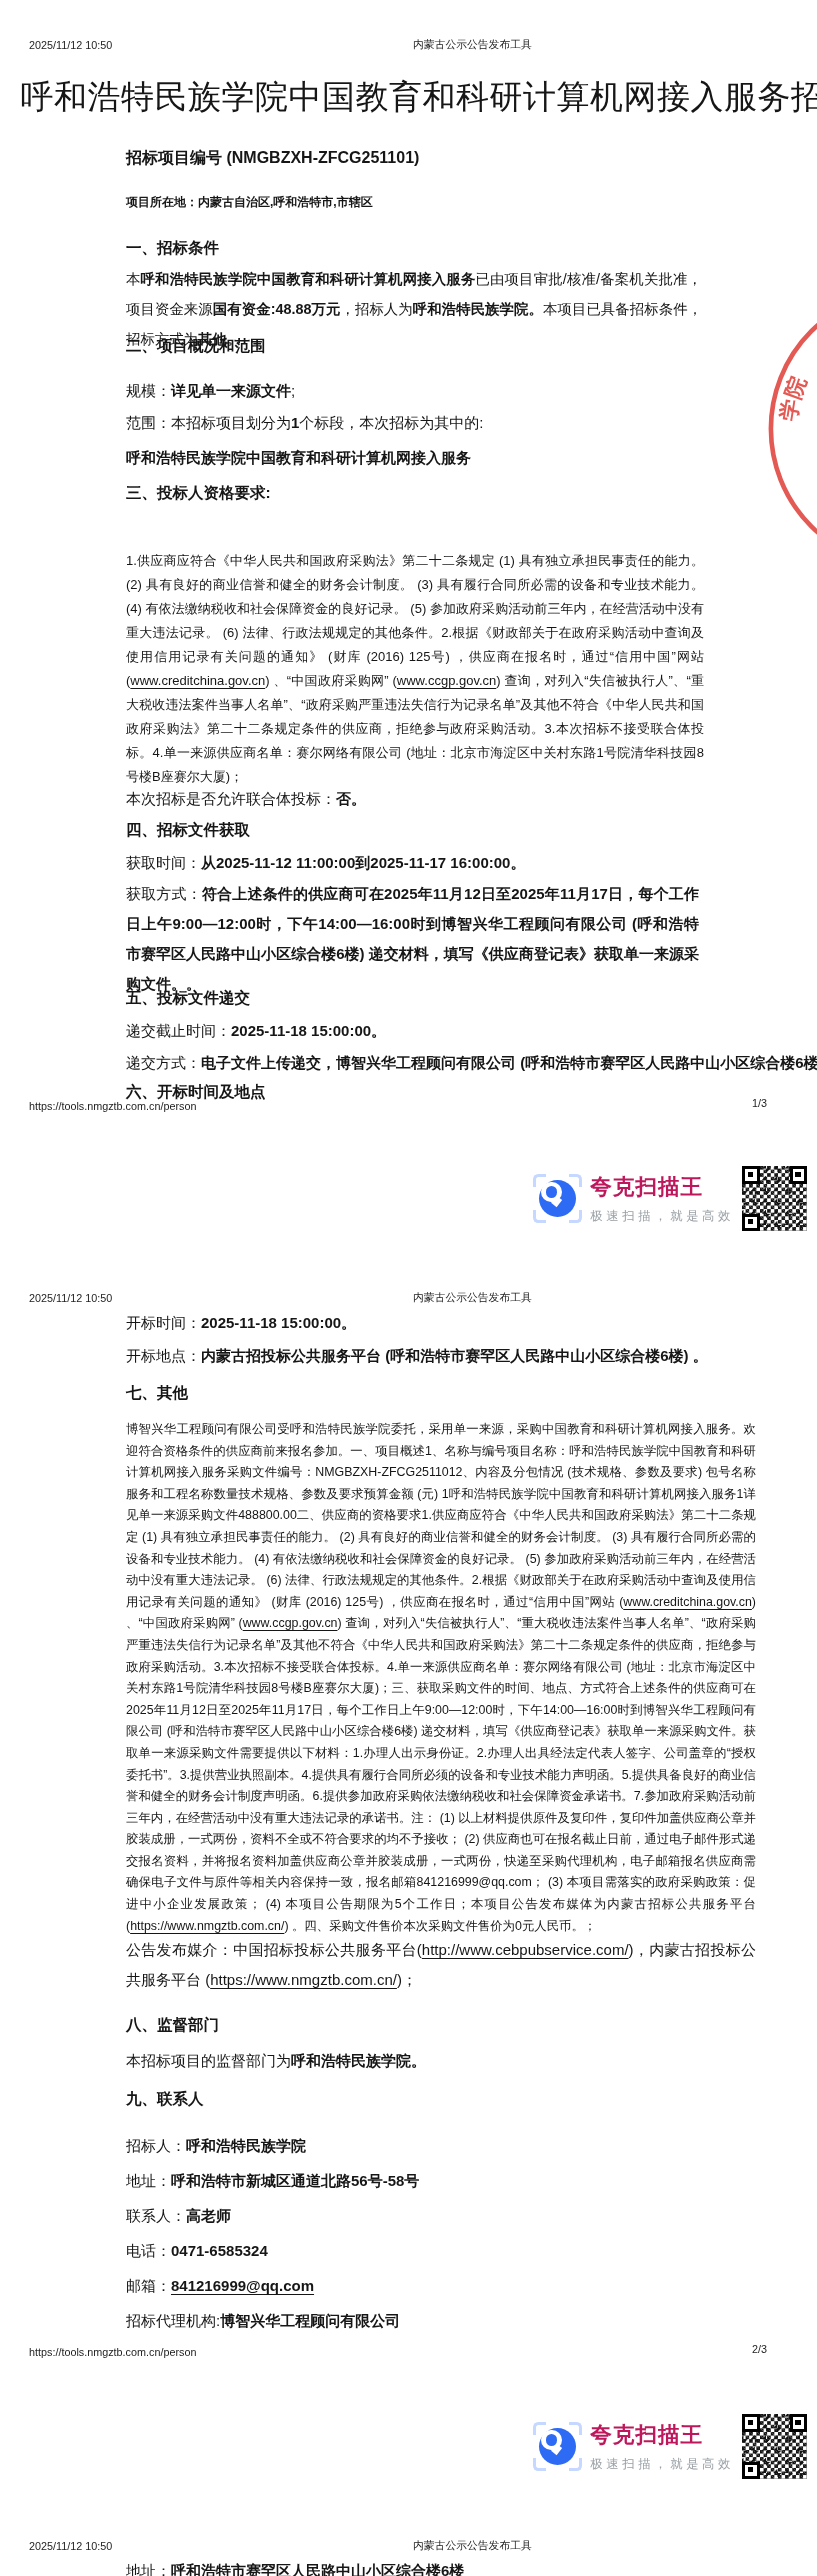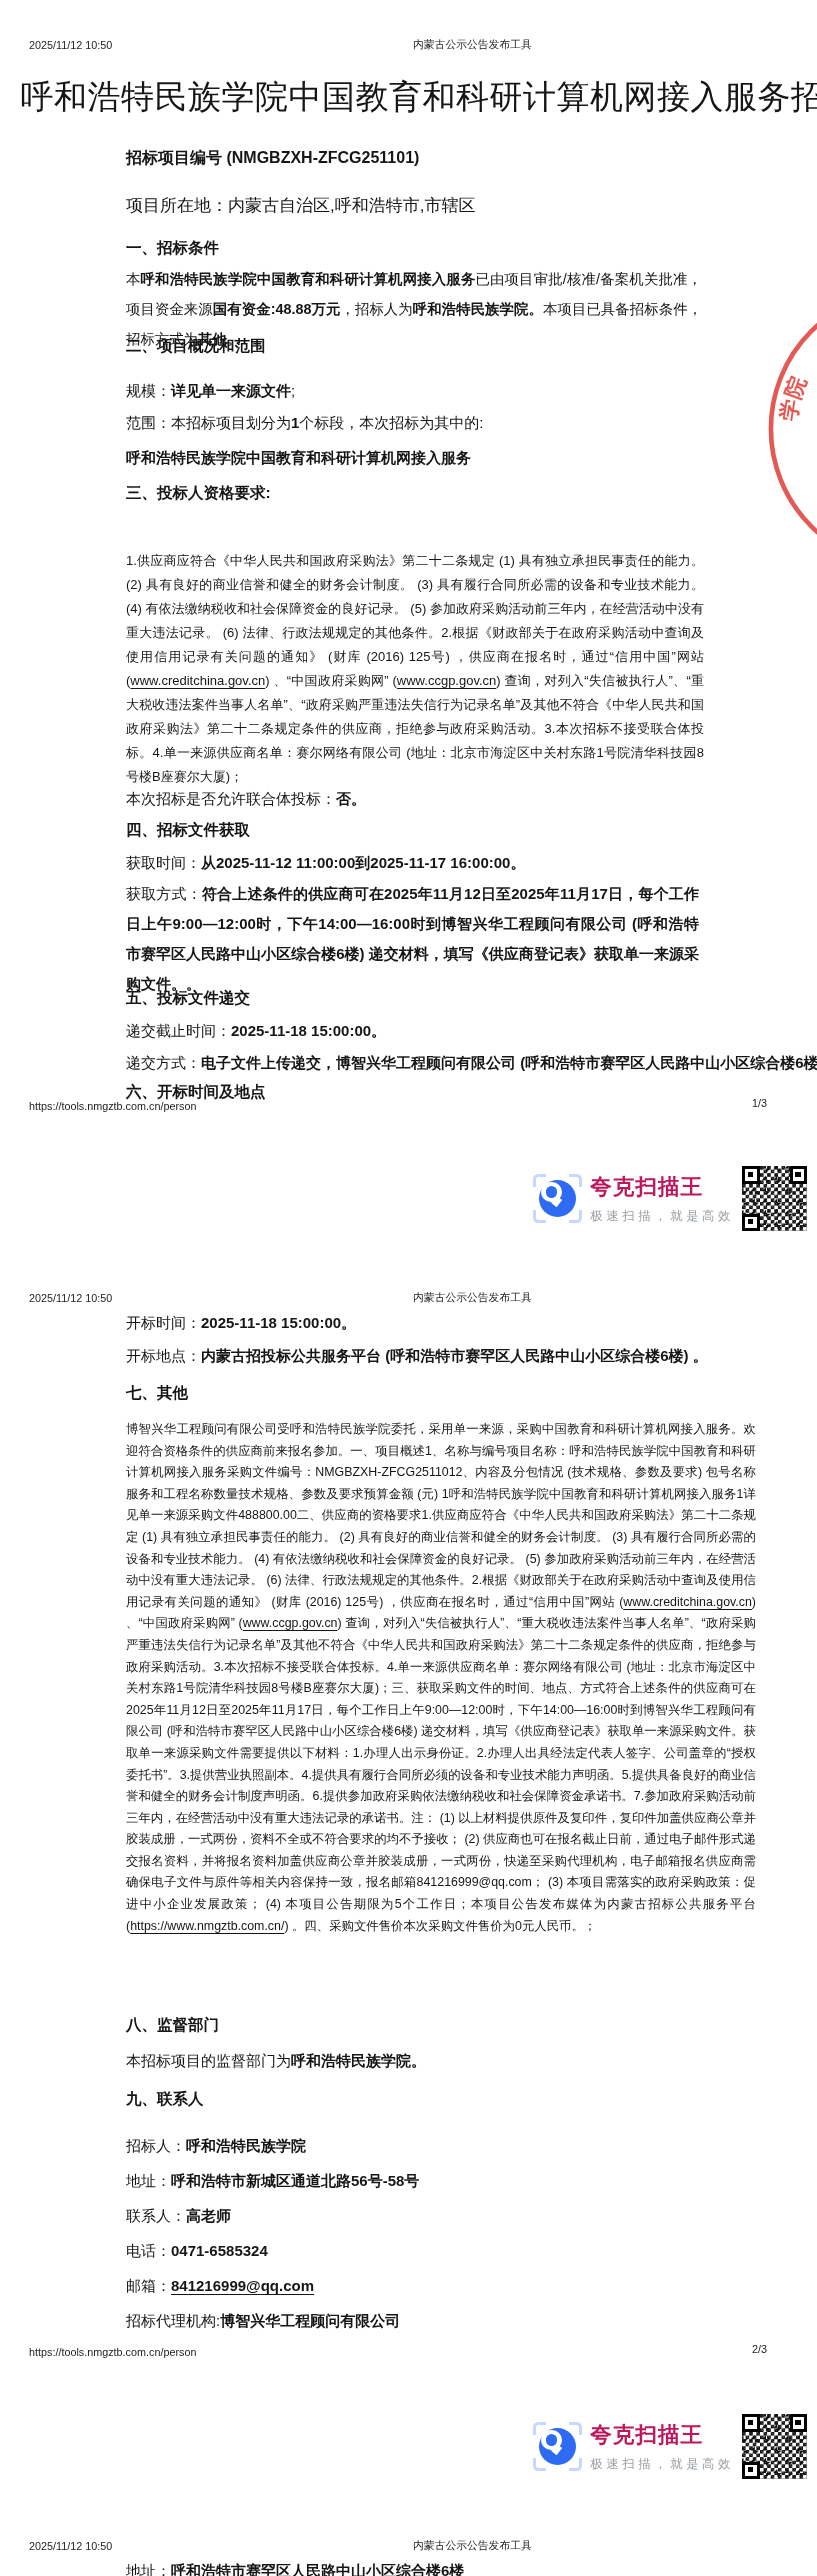--- a/index.html
+++ b/index.html
@@ -3,21 +3,21 @@
 <meta charset="utf-8">
 <style>
   html,body{margin:0;padding:0;background:#ffffff;}
   .canvas{position:relative;width:817px;height:3737px;background:#fff;overflow:hidden;
           font-family:"Liberation Sans",sans-serif;color:#161616;}
   .page{position:absolute;left:0;width:817px;background:#fff;}
   .abs{position:absolute;}
   .meta{font-size:10.8px;color:#1d1d1d;white-space:nowrap;}
   .title{font-size:33px;font-weight:400;letter-spacing:0.5px;text-align:right;white-space:nowrap;}
   .b31{font-size:16px;font-weight:800;white-space:nowrap;}
-  .b30{font-size:17px;font-weight:400;white-space:nowrap;}
+  .b30{font-size:12px;font-weight:700;white-space:nowrap;}
   .h2{font-size:15.5px;font-weight:800;white-space:nowrap;}
   .line{font-size:15px;line-height:21.6px;white-space:nowrap;}
   .para{font-size:14.4px;line-height:30px;text-align:justify;}
   .para-sm{font-size:13px;line-height:24px;text-align:justify;}
   .para-xs{font-size:12.4px;line-height:21.6px;text-align:justify;}
   .sb{font-weight:800;text-align:center;}
   .su{text-decoration:underline;text-underline-offset:2.6px;}
   .footer{font-size:10.8px;color:#1d1d1d;white-space:nowrap;}
   
   .scan-badge{position:absolute;width:227px;height:71px;display:flex;align-items:center;gap:8.2px;}
@@ -117,20 +117,21 @@
   <div class="page" style="top:1267px;height:1247px;">
     <div class="abs meta" style="left:29px;top:25px">2025/11/12 10:50</div>
     <div class="abs meta" style="left:413px;top:24px">内蒙古公示公告发布工具</div>
 
     <div class="abs line" style="left:126px;top:45px"><span class="">开标时间：</span><span class="sb ">2025-11-18 15:00:00。</span></div>
     <div class="abs line" style="left:126px;top:78px"><span class="">开标地点：</span><span class="sb ">内蒙古招投标公共服务平台 (呼和浩特市赛罕区人民路中山小区综合楼6楼) 。</span></div>
 
     <div class="abs h2" style="left:126px;top:116px">七、其他</div>
     <div class="abs para-xs" style="left:126px;top:152px;width:630px"><span class="">博智兴华工程顾问有限公司受呼和浩特民族学院委托，采用单一来源，采购中国教育和科研计算机网接入服务。欢迎符合资格条件的供应商前来报名参加。一、项目概述1、名称与编号项目名称：呼和浩特民族学院中国教育和科研计算机网接入服务采购文件编号：NMGBZXH-ZFCG2511012、内容及分包情况 (技术规格、参数及要求) 包号名称服务和工程名称数量技术规格、参数及要求预算金额 (元) 1呼和浩特民族学院中国教育和科研计算机网接入服务1详见单一来源采购文件488800.00二、供应商的资格要求1.供应商应符合《中华人民共和国政府采购法》第二十二条规定 (1) 具有独立承担民事责任的能力。 (2) 具有良好的商业信誉和健全的财务会计制度。 (3) 具有履行合同所必需的设备和专业技术能力。 (4) 有依法缴纳税收和社会保障资金的良好记录。 (5) 参加政府采购活动前三年内，在经营活动中没有重大违法记录。 (6) 法律、行政法规规定的其他条件。2.根据《财政部关于在政府采购活动中查询及使用信用记录有关问题的通知》 (财库 (2016) 125号) ，供应商在报名时，通过“信用中国”网站 (</span><span class="su">www.creditchina.gov.cn</span><span class="">) 、“中国政府采购网” (</span><span class="su">www.ccgp.gov.cn</span><span class="">) 查询，对列入“失信被执行人”、“重大税收违法案件当事人名单”、“政府采购严重违法失信行为记录名单”及其他不符合《中华人民共和国政府采购法》第二十二条规定条件的供应商，拒绝参与政府采购活动。3.本次招标不接受联合体投标。4.单一来源供应商名单：赛尔网络有限公司 (地址：北京市海淀区中关村东路1号院清华科技园8号楼B座赛尔大厦)；三、获取采购文件的时间、地点、方式符合上述条件的供应商可在2025年11月12日至2025年11月17日，每个工作日上午9:00—12:00时，下午14:00—16:00时到博智兴华工程顾问有限公司 (呼和浩特市赛罕区人民路中山小区综合楼6楼) 递交材料，填写《供应商登记表》获取单一来源采购文件。获取单一来源采购文件需要提供以下材料：1.办理人出示身份证。2.办理人出具经法定代表人签字、公司盖章的“授权委托书”。3.提供营业执照副本。4.提供具有履行合同所必须的设备和专业技术能力声明函。5.提供具备良好的商业信誉和健全的财务会计制度声明函。6.提供参加政府采购依法缴纳税收和社会保障资金承诺书。7.参加政府采购活动前三年内，在经营活动中没有重大违法记录的承诺书。注： (1) 以上材料提供原件及复印件，复印件加盖供应商公章并胶装成册，一式两份，资料不全或不符合要求的均不予接收； (2) 供应商也可在报名截止日前，通过电子邮件形式递交报名资料，并将报名资料加盖供应商公章并胶装成册，一式两份，快递至采购代理机构，电子邮箱报名供应商需确保电子文件与原件等相关内容保持一致，报名邮箱841216999@qq.com； (3) 本项目需落实的政府采购政策：促进中小企业发展政策； (4) 本项目公告期限为5个工作日；本项目公告发布媒体为内蒙古招标公共服务平台 (</span><span class="su">https://www.nmgztb.com.cn/</span><span class="">) 。四、采购文件售价本次采购文件售价为0元人民币。；</span></div>
 
+    <div class="abs para" style="left:126px;top:668px;width:630px;font-size:15px"><span class="">公告发布媒介：中国招标投标公共服务平台(</span><span class="su">http://www.cebpubservice.com/</span><span class="">)，内蒙古招投标公共服务平台 (</span><span class="su">https://www.nmgztb.com.cn/</span><span class="">)；</span></div>
 
     <div class="abs h2" style="left:126px;top:748px">八、监督部门</div>
     <div class="abs line" style="left:126px;top:783px"><span class="">本招标项目的监督部门为</span><span class="sb ">呼和浩特民族学院。</span></div>
 
     <div class="abs h2" style="left:126px;top:822px">九、联系人</div>
     <div class="abs line" style="left:126px;top:868px"><span class="">招标人：</span><span class="sb ">呼和浩特民族学院</span></div>
     <div class="abs line" style="left:126px;top:903px"><span class="">地址：</span><span class="sb ">呼和浩特市新城区通道北路56号-58号</span></div>
     <div class="abs line" style="left:126px;top:938px"><span class="">联系人：</span><span class="sb ">高老师</span></div>
     <div class="abs line" style="left:126px;top:973px"><span class="">电话：</span><span class="sb ">0471-6585324</span></div>
     <div class="abs line" style="left:126px;top:1008px"><span class="">邮箱：</span><span class="sb su">841216999@qq.com</span></div>

